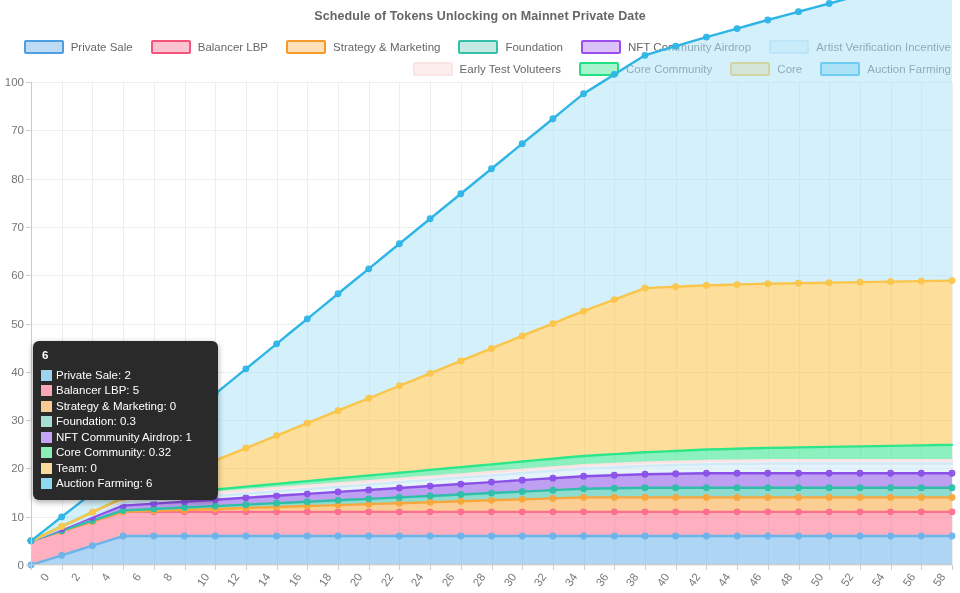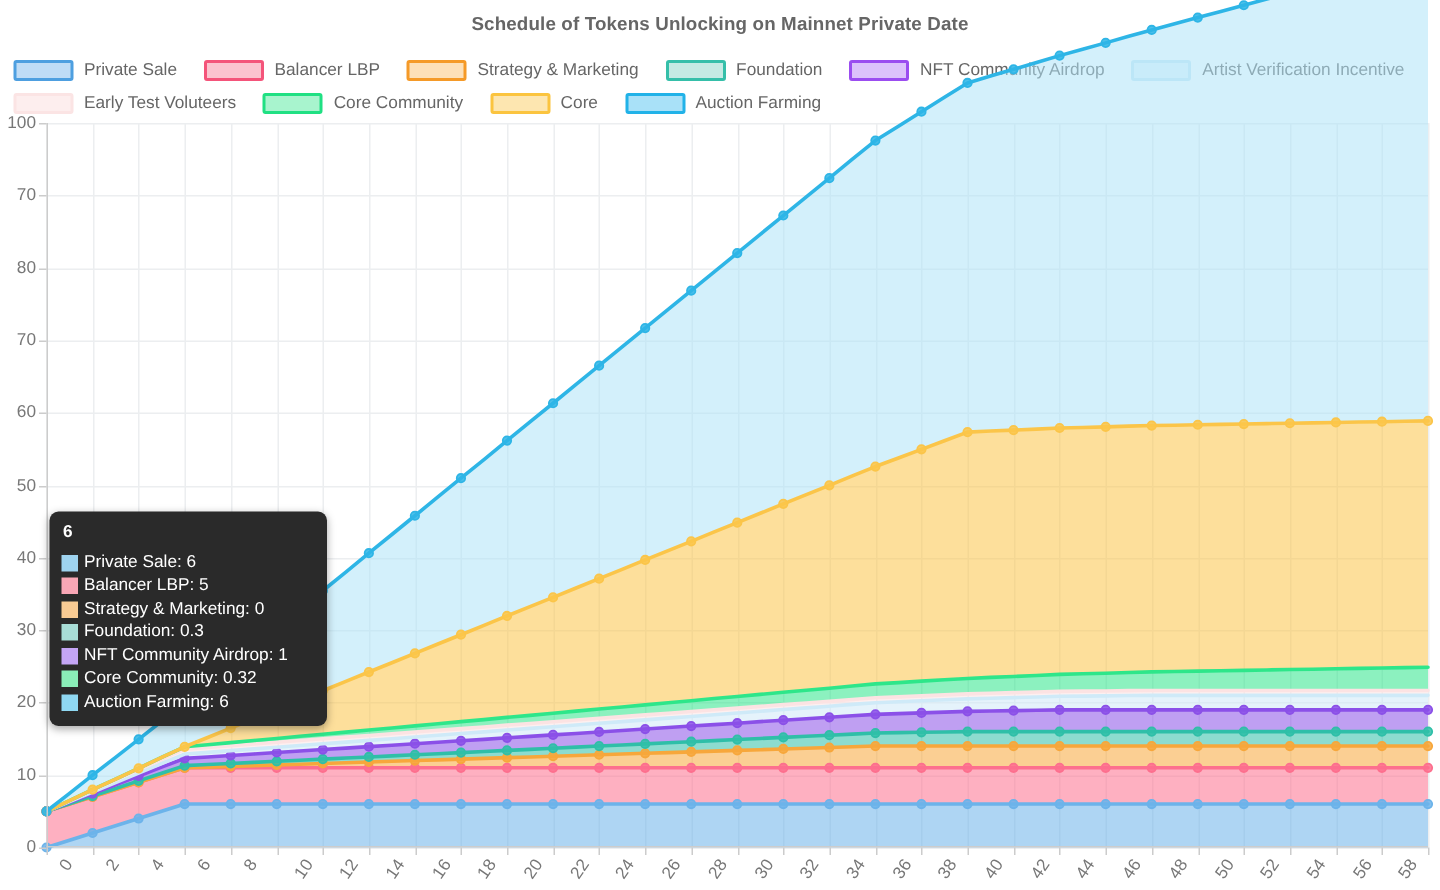--- a/index.html
+++ b/index.html
@@ -34,24 +34,25 @@
   }
   
   .legend {
     position: absolute;
     top: 36px;
     left: 0;
     width: 960px;
   }
   .legend-row {
     display: flex;
-    justify-content: flex-start;
+    justify-content: flex-end;
     align-items: center;
     flex-wrap: nowrap;
     height: 22px;
+    padding-left: 24px;
   }
   .legend-item {
     display: flex;
     align-items: center;
     margin: 0 9px;
     cursor: pointer;
   }
   .legend-swatch {
     width: 40px;
     height: 14px;
@@ -615,41 +616,45 @@
         <div class="xtick-label" style="left: 894.3px;">58</div>
         <div class="xtick-mark" style="left: 921px;"></div>
       </div>
   </div>
 
   <div class="tooltip">
     <div class="tooltip-title">6</div>
     <div id="tooltip-rows">
         <div class="tooltip-row">
           <span class="tooltip-swatch" style="background: rgb(158, 211, 239);"></span>
-          <span class="tooltip-text">Private Sale: 6</span>
+          <span class="tooltip-text">Private Sale: 2</span>
         </div>
         <div class="tooltip-row">
           <span class="tooltip-swatch" style="background: rgb(249, 167, 182);"></span>
           <span class="tooltip-text">Balancer LBP: 5</span>
         </div>
         <div class="tooltip-row">
           <span class="tooltip-swatch" style="background: rgb(248, 203, 148);"></span>
           <span class="tooltip-text">Strategy &amp; Marketing: 0</span>
         </div>
         <div class="tooltip-row">
           <span class="tooltip-swatch" style="background: rgb(168, 221, 214);"></span>
           <span class="tooltip-text">Foundation: 0.3</span>
         </div>
         <div class="tooltip-row">
           <span class="tooltip-swatch" style="background: rgb(196, 165, 245);"></span>
           <span class="tooltip-text">NFT Community Airdrop: 1</span>
         </div>
         <div class="tooltip-row">
           <span class="tooltip-swatch" style="background: rgb(138, 238, 184);"></span>
           <span class="tooltip-text">Core Community: 0.32</span>
+        </div>
+        <div class="tooltip-row">
+          <span class="tooltip-swatch" style="background: rgb(251, 219, 156);"></span>
+          <span class="tooltip-text">Team: 0</span>
         </div>
         <div class="tooltip-row">
           <span class="tooltip-swatch" style="background: rgb(143, 216, 242);"></span>
           <span class="tooltip-text">Auction Farming: 6</span>
         </div>
       </div>
   </div>
 
 </div>
 

